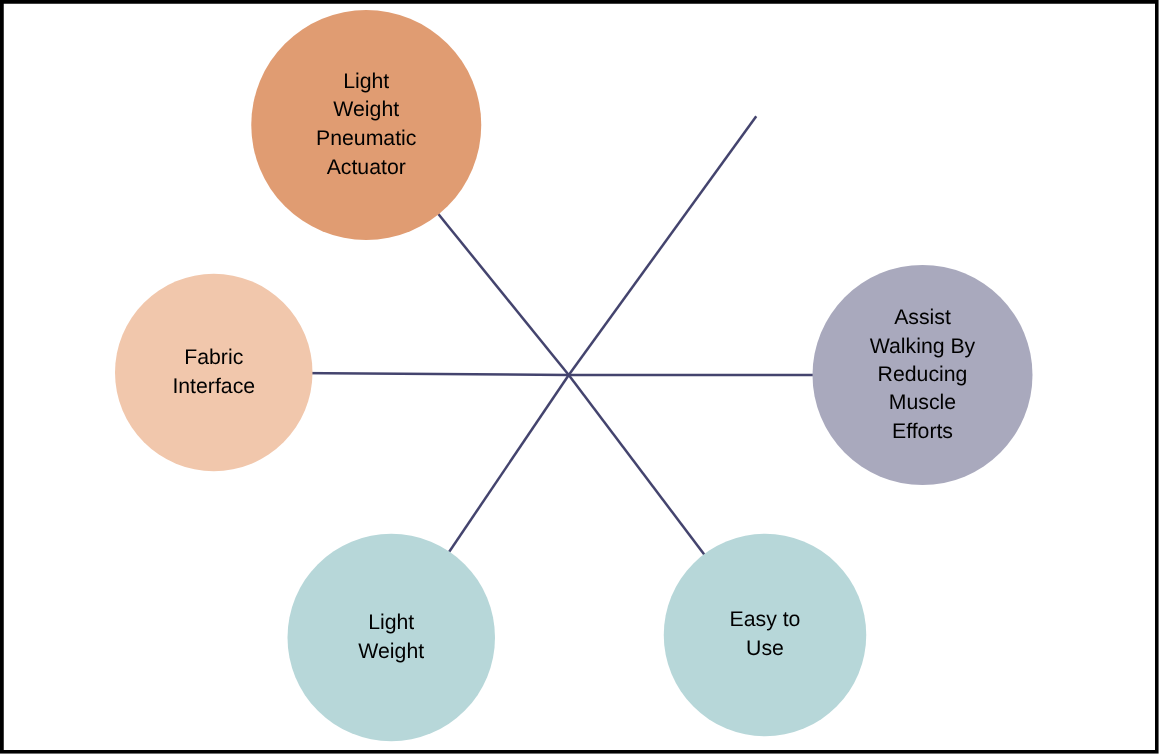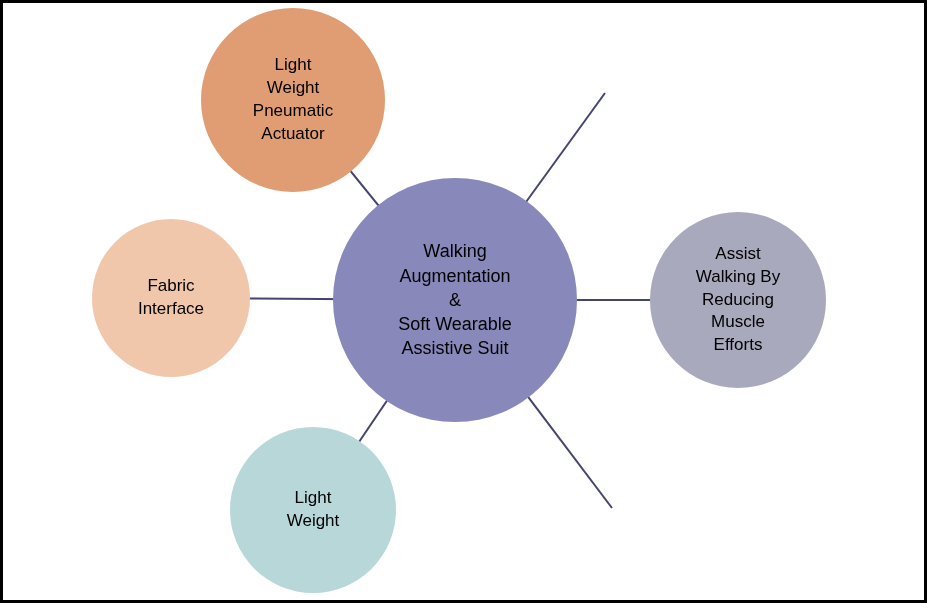--- a/index.html
+++ b/index.html
@@ -55,27 +55,20 @@
 
   <svg class="connectors" viewBox="0 0 927 603">
     <line x1="452" y1="297" x2="290" y2="97" style="stroke: rgb(68, 68, 110);"></line>
     <line x1="452" y1="297" x2="602" y2="90" style="stroke: rgb(68, 68, 110);"></line>
     <line x1="452" y1="297" x2="735" y2="297" style="stroke: rgb(68, 68, 110);"></line>
     <line x1="452" y1="297" x2="168" y2="295" style="stroke: rgb(68, 68, 110);"></line>
     <line x1="452" y1="297" x2="310" y2="507" style="stroke: rgb(68, 68, 110);"></line>
     <line x1="452" y1="297" x2="609" y2="505" style="stroke: rgb(68, 68, 110);"></line>
   </svg>
 
-  <div class="node center" style="left: 330px; top: 175px; width: 244px; height: 244px; background-color: rgb(136, 136, 187);">
-    <span class="label">Walking
-Augmentation
-&amp;
-Soft Wearable
-Assistive Suit</span>
-  </div>
 
   <div class="node" style="left: 198px; top: 5px; width: 184px; height: 184px; background-color: rgb(224, 156, 114);">
     <span class="label">Light
 Weight
 Pneumatic
 Actuator</span>
   </div>
 
 
   <div class="node" style="left: 89px; top: 216px; width: 158px; height: 158px; background-color: rgb(241, 199, 172);">
@@ -89,14 +82,18 @@
 Reducing
 Muscle
 Efforts</span>
   </div>
 
   <div class="node" style="left: 227px; top: 424px; width: 166px; height: 166px; background-color: rgb(183, 215, 217);">
     <span class="label">Light
 Weight</span>
   </div>
 
+  <div class="node" style="left: 528px; top: 424px; width: 162px; height: 162px; background-color: rgb(183, 215, 217);">
+    <span class="label">Easy to
+Use</span>
+  </div>
 
 </div>
 
 </body></html>

